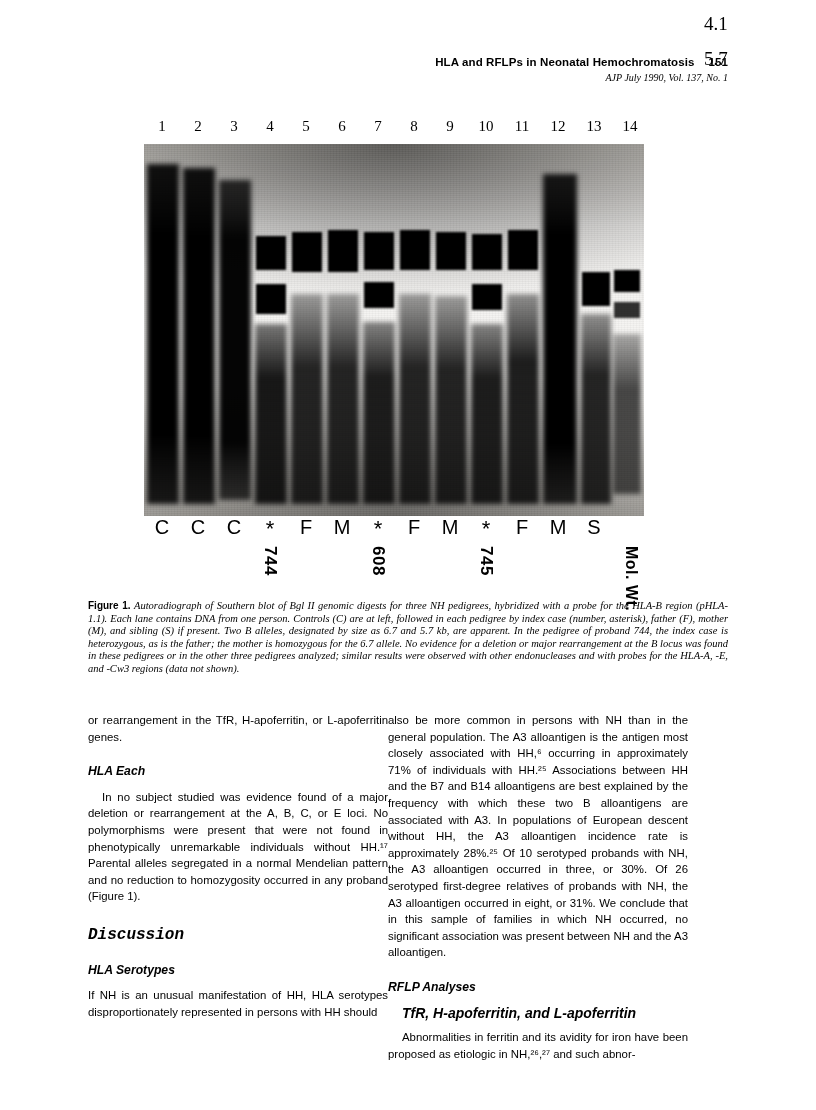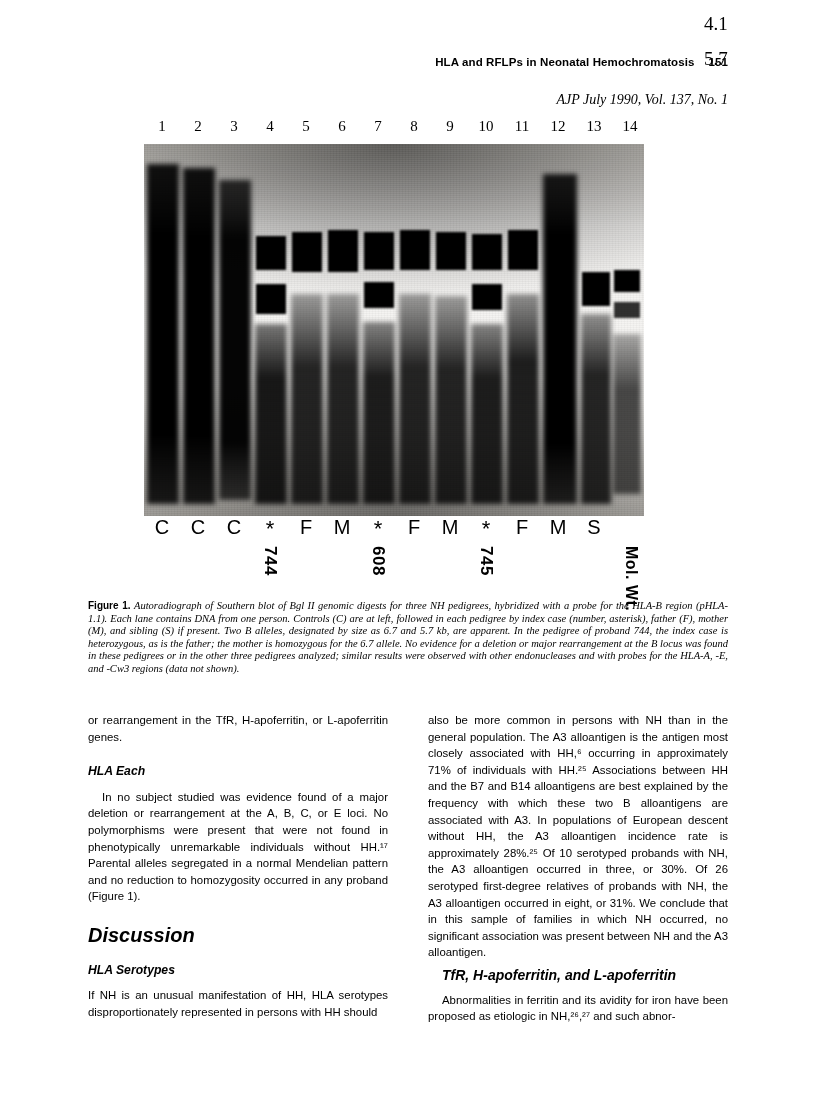--- a/index.html
+++ b/index.html
@@ -33,25 +33,25 @@
     font-weight: 700;
     letter-spacing: 0.1px;
   }
   .runhead .pageno {
     display: inline-block;
     margin-left: 14px;
   }
   .runhead-sub {
     position: absolute;
     right: 88px;
-    top: 92px;
+    top: 72px;
     text-align: right;
     font-family: "Liberation Serif", serif;
     font-style: italic;
-    font-size: 14px;
+    font-size: 10px;
   }
 
   
   .figure-wrap {
     position: absolute;
     left: 88px;
     top: 118px;
     width: 640px;
   }
 
@@ -183,41 +183,40 @@
     font-style: italic;
   }
 
   
   .columns {
     position: absolute;
     left: 88px;
     top: 712px;
     width: 640px;
     display: flex;
-    gap: 40px;
   }
   .col {
     width: 300px;
     font-family: "Liberation Sans", sans-serif;
     font-size: 11.4px;
     line-height: 16.6px;
     text-align: justify;
   }
   .col p {
     margin: 0 0 0 0;
     text-indent: 14px;
   }
   .col p.noindent {
     text-indent: 0;
   }
   .h2 {
-    font-family: Liberation Sans, sans-serif;
+    font-family: Liberation Mono, monospace;
     font-style: italic;
     font-weight: 700;
-    font-size: 20px;
+    font-size: 16px;
     margin: 22px 0 11px 0;
   }
   .h3 {
     font-family: "Liberation Sans", sans-serif;
     font-style: italic;
     font-weight: 700;
     font-size: 12.2px;
     margin: 18px 0 9px 0;
   }
   .h3.sub {
@@ -369,18 +368,19 @@
       <p class="noindent">or rearrangement in the TfR, H-apoferritin, or L-apoferritin genes.</p>
       <div class="h3">HLA Each</div>
       <p>In no subject studied was evidence found of a major deletion or rearrangement at the A, B, C, or E loci. No polymorphisms were present that were not found in phenotypically unremarkable individuals without HH.¹⁷ Parental alleles segregated in a normal Mendelian pattern and no reduction to homozygosity occurred in any proband (Figure 1).</p>
       <div class="h2">Discussion</div>
       <div class="h3">HLA Serotypes</div>
       <p class="noindent">If NH is an unusual manifestation of HH, HLA serotypes disproportionately represented in persons with HH should</p>
     </div>
 
     <div class="col">
       <p class="noindent">also be more common in persons with NH than in the general population. The A3 alloantigen is the antigen most closely associated with HH,⁶ occurring in approximately 71% of individuals with HH.²⁵ Associations between HH and the B7 and B14 alloantigens are best explained by the frequency with which these two B alloantigens are associated with A3. In populations of European descent without HH, the A3 alloantigen incidence rate is approximately 28%.²⁵ Of 10 serotyped probands with NH, the A3 alloantigen occurred in three, or 30%. Of 26 serotyped first-degree relatives of probands with NH, the A3 alloantigen occurred in eight, or 31%. We conclude that in this sample of families in which NH occurred, no significant association was present between NH and the A3 alloantigen.</p>
+      <div class="h3">RFLP Analyses</div>
       <div class="h3 sub">TfR, H-apoferritin, and L-apoferritin</div>
       <p>Abnormalities in ferritin and its avidity for iron have been proposed as etiologic in NH,²⁶,²⁷ and such abnor-</p>
     </div>
 
   </div>
 </div>
 
 </body></html>

